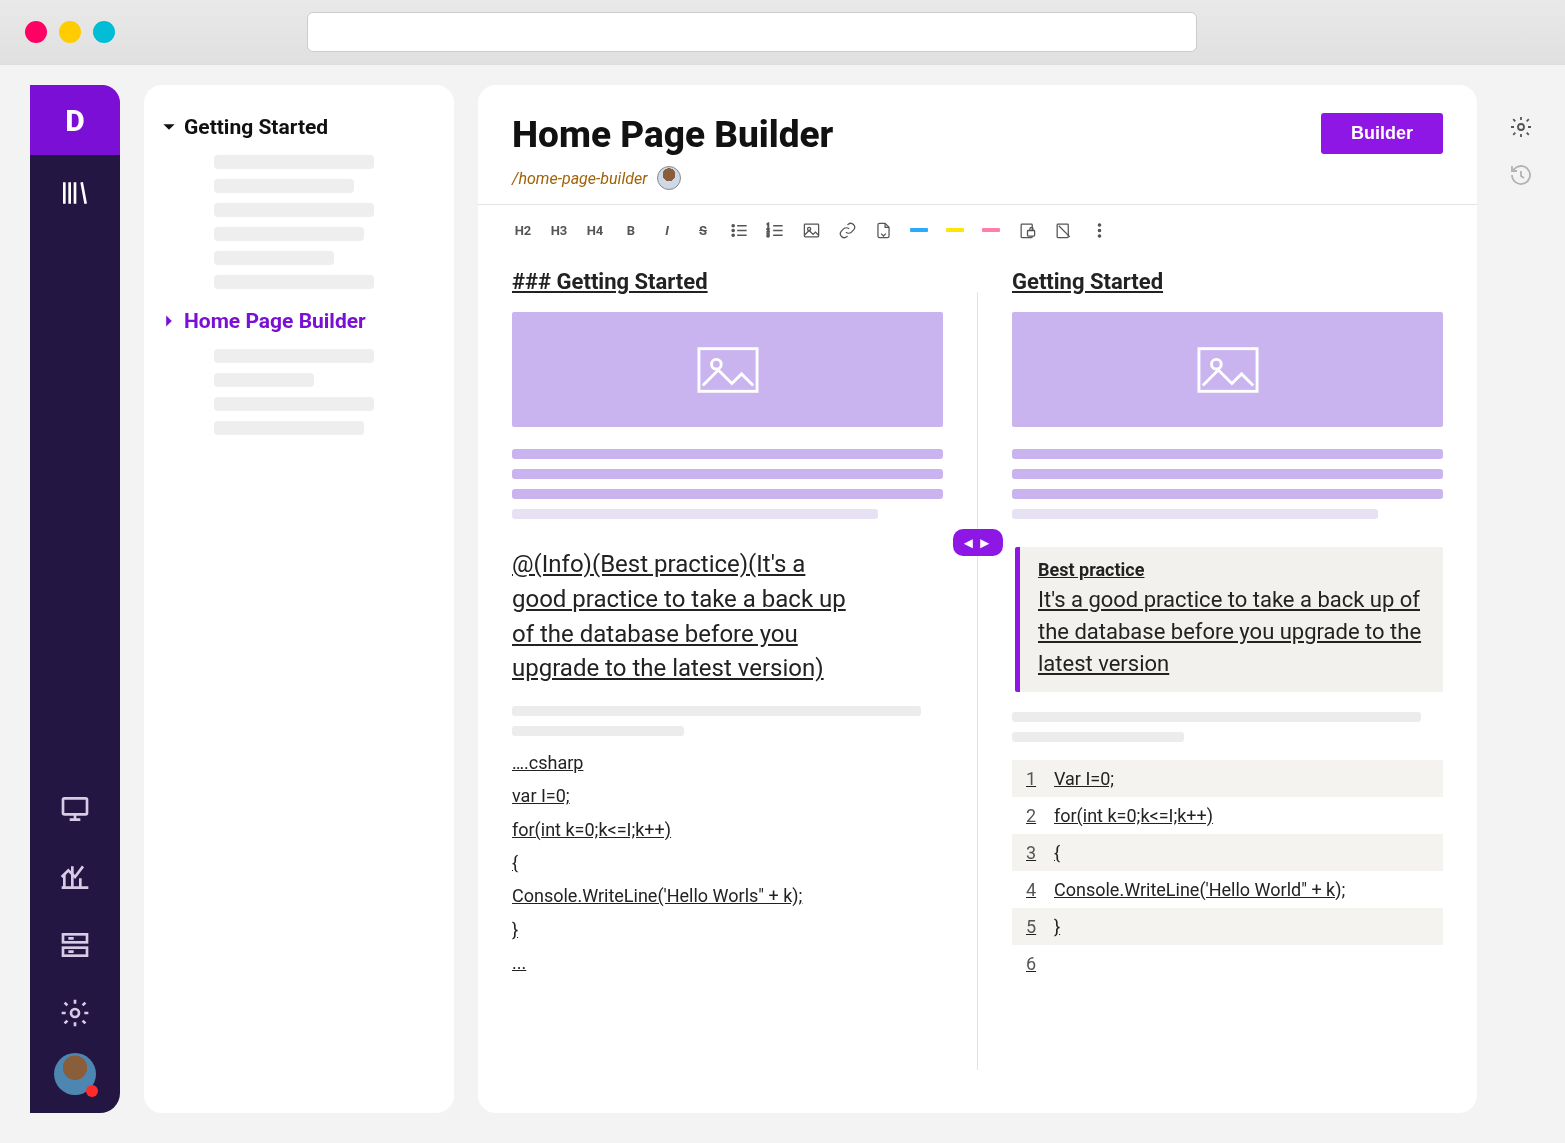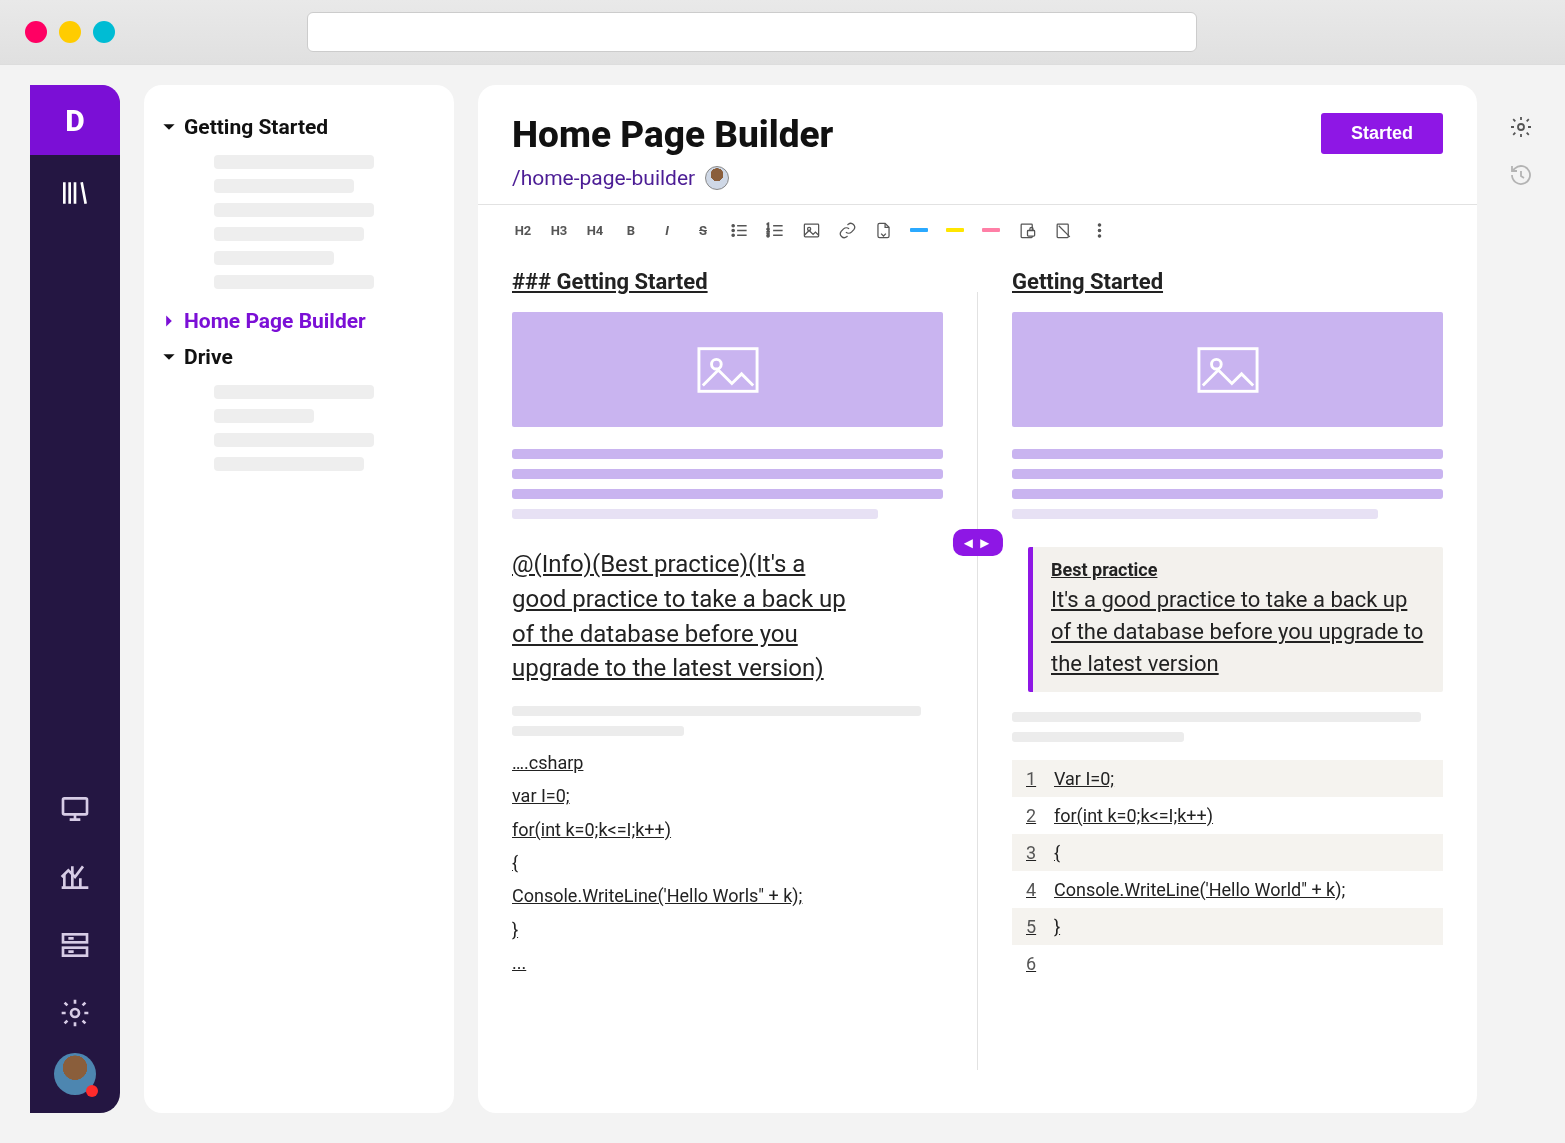--- a/index.html
+++ b/index.html
@@ -136,21 +136,21 @@
     justify-content:space-between;
     align-items:flex-start;
     padding:0 34px;
   }
   .ed-title{ font-size:37px; font-weight:800; color:#111; }
   .ed-slug-row{
     display:flex; align-items:center; gap:10px;
     padding: 10px 34px 14px 34px;
     border-bottom:1px solid #e2e2e2;
   }
-  .ed-slug{ font-size:21px; color:#4c1d95; }
+  .ed-slug{ font-size:16px; color:#a16207;font-style:italic; }
   .mini-avatar{
     width:24px; height:24px; border-radius:50%;
     background: radial-gradient(circle at 50% 35%, #8a5e3b 0 35%, #cfd8e6 36% 100%);
     border:1px solid #888;
   }
   .publish-btn{
     background:#8e17e5;
     color:#fff;
     border:none;
     padding: 10px 30px;
@@ -228,21 +228,21 @@
   .note-raw{
     font-size:24px; line-height:1.45;
     margin: 28px 0 20px 0;
     max-width: 340px;
   }
   .callout{
     background:#f3f1ed;
     border-left: 5px solid #8e17e5;
     padding: 12px 18px;
     border-radius:2px;
-    margin: 28px 0 20px 16px;
+    margin: 28px 0 20px 3px;
   }
   .callout-title{ font-weight:700; margin-bottom:4px; font-size:18px;}
   .callout-body{ font-size:22px; line-height:1.45; }
 
   .codeblock-left{
     font-size:18px; line-height:1.85;
     white-space:pre-line;
   }
   .codetable{
     width:100%;
@@ -329,37 +329,31 @@
     <div class="tree-ph ph-w120"></div>
     <div class="tree-ph ph-w160"></div>
 
     <div class="tree-node selected" style="margin-top:14px;">
       <svg class="caret right" viewBox="0 0 10 10">
           <path d="M1 3l4 4 4-4" fill="#7b0fd6"></path>
         </svg>
       <span>Home Page Builder</span>
     </div>
 
-    <div class="tree-node">
-      <svg class="caret down" viewBox="0 0 10 10">
-          <path d="M1 3l4 4 4-4" fill="#111"></path>
-        </svg>
-      <span>Drive</span>
-    </div>
     <div class="tree-ph ph-w160"></div>
     <div class="tree-ph ph-w100"></div>
     <div class="tree-ph ph-w160"></div>
     <div class="tree-ph ph-w150"></div>
 
   </div>
 
   <div class="editor">
     <div class="ed-header">
       <div class="ed-title">Home Page Builder</div>
-      <button class="publish-btn">Started</button>
+      <button class="publish-btn">Builder</button>
     </div>
     <div class="ed-slug-row">
       <div class="ed-slug">/home-page-builder</div>
       <div class="mini-avatar"></div>
     </div>
 
     <div class="toolbar">
       <div class="tb tiny">H2</div>
       <div class="tb tiny">H3</div>
       <div class="tb tiny">H4</div>

